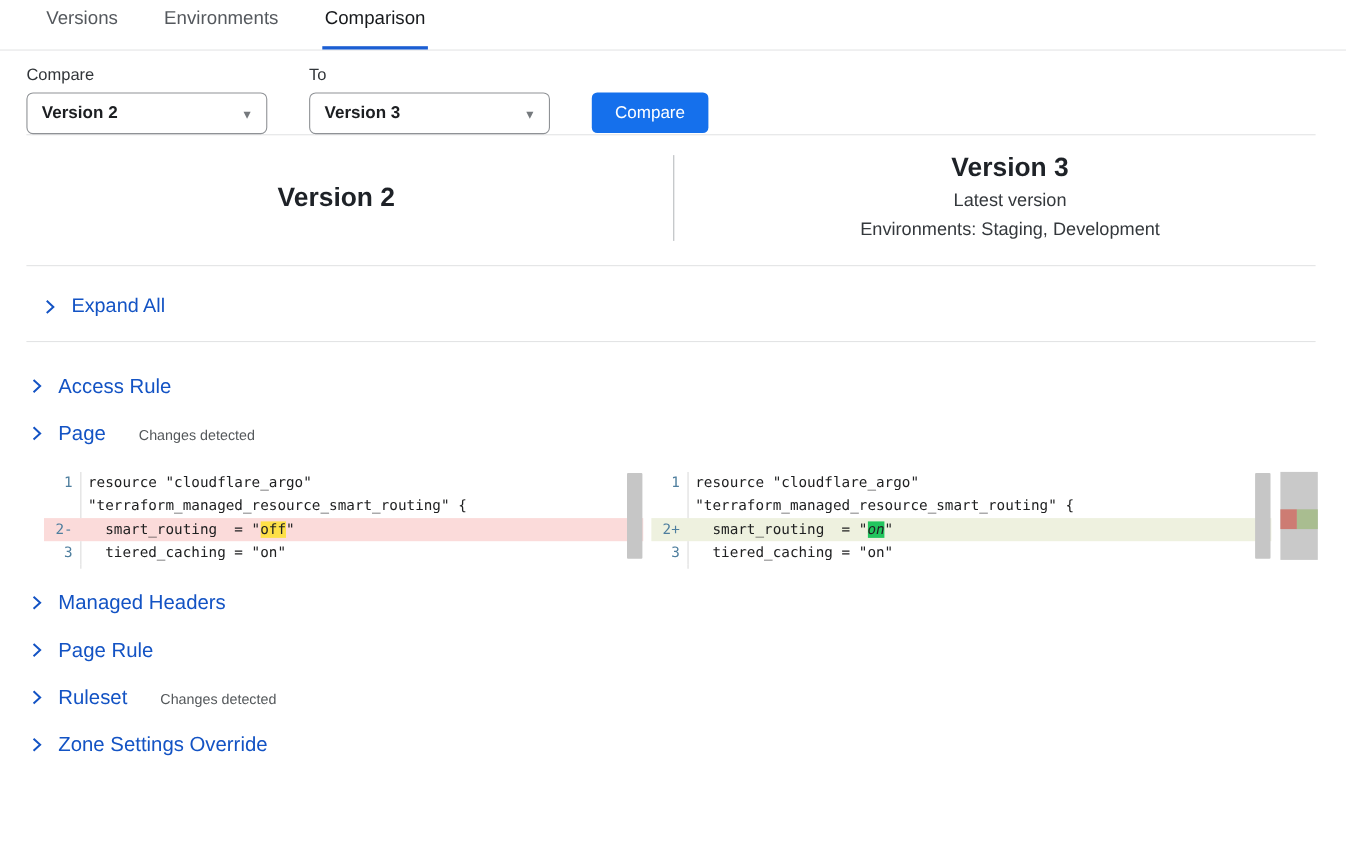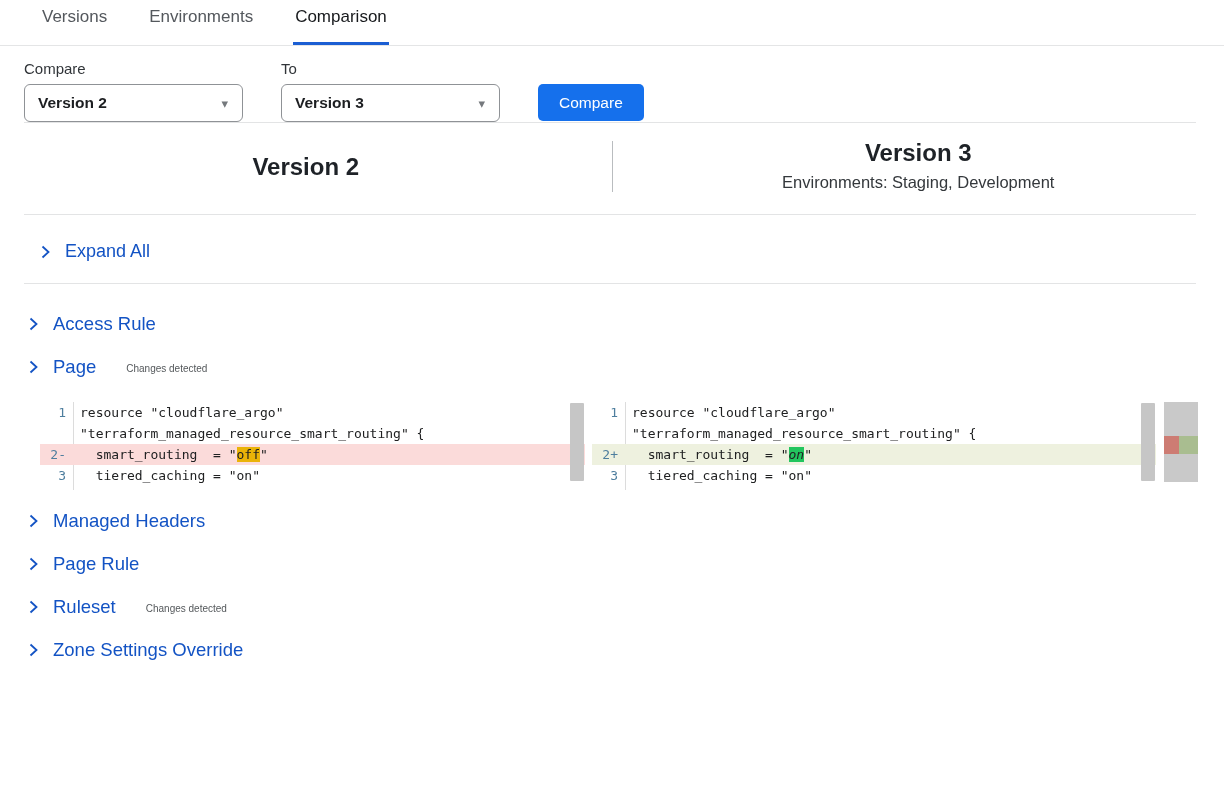--- a/index.html
+++ b/index.html
@@ -30,41 +30,41 @@
   .ver-col { width:50%; text-align:center; }
   .ver-divider { width:1px; background:#b9bcbf; align-self:stretch; margin:4px 0; }
   .ver-title { font-size:24px; font-weight:600; color:#1e2227; line-height:32px; }
   .ver-sub { font-size:16.5px; color:#34383c; line-height:27px; }
 
   
   .linkrow { display:flex; align-items:center; padding-left:28px; cursor:pointer; }
   .linkrow .chev { width:11px; height:16px; margin-right:14px; flex:none; display:flex; align-items:center; }
   .linkrow .chev svg { stroke:#1353c4; }
   .link-label { color:#1353c4; font-size:18.5px; }
-  .badge { font-size:10px; color:#54585b; margin-left:30px; padding-top:3px; }
+  .badge { font-size:13px; color:#54585b; margin-left:30px; padding-top:3px; }
   .badge:empty { display:none; }
 
   .expand-row { padding-top:26px; padding-bottom:21px;padding-left:40px; }
   .expand-row .link-label { font-size:18px; }
   .sec { margin-top:26px; height:28px; }
   .sec + .sec { margin-top:15px; }
 
   
   .diff-wrap { display:flex; margin:21px 26px 4px 40px; }
   .panel { position:relative; height:88px; overflow:hidden; background:#fff; }
   .panel-left { width:545px; }
   .panel-right { flex:1; margin-left:7px; }
   .code-row { display:flex; line-height:21px; font-family:"DejaVu Sans Mono", monospace; font-size:13px; white-space:pre; }
   .gut { width:34px; flex:none; text-align:right; padding-right:7px; color:#4e7e9e; border-right:1px solid #dcdcdc; }
   .code { padding-left:6px; color:#202122; }
   .row-del { background:#fbdbda; }
   .row-del .gut { border-right-color:transparent; }
   .row-add { background:#eef1df; }
   .row-add .gut { border-right-color:transparent; }
-  mark.del { background:#eab308; color:inherit; }
+  mark.del { background:#fde047; color:inherit; }
   mark.add { background:#22c55e; color:inherit;font-style:italic; }
   .vscroll { position:absolute; top:1px; right:1px; width:14px; height:78px; background:#c6c6c6; border-radius:1px; }
   .minimap { width:34px; height:80px; margin-left:8px; background:#c9c9c9; position:relative; flex:none; }
   .minimap .marker { position:absolute; top:34px; left:0; right:0; height:18px; display:flex; }
   .minimap .m-del { width:45%; background:#cd7c73; }
   .minimap .m-add { flex:1; background:#a9bd90; }
 </style>
 </head>
 <body>
 
@@ -94,20 +94,21 @@
 
 <hr class="rule rule-top">
 
 <div class="ver-head">
   <div class="ver-col">
     <div class="ver-title">Version 2</div>
   </div>
   <div class="ver-divider"></div>
   <div class="ver-col">
     <div class="ver-title">Version 3</div>
+    <div class="ver-sub">Latest version</div>
     <div class="ver-sub">Environments: Staging, Development</div>
   </div>
 </div>
 
 <hr class="rule">
 
 <div class="linkrow expand-row">
   <span class="chev">
     <svg width="11" height="16" viewBox="0 0 11 16" fill="none">
         <path d="M2.5 2.5 L8.5 8 L2.5 13.5" stroke-width="1.8" fill="none" stroke="#1353c4"></path>

